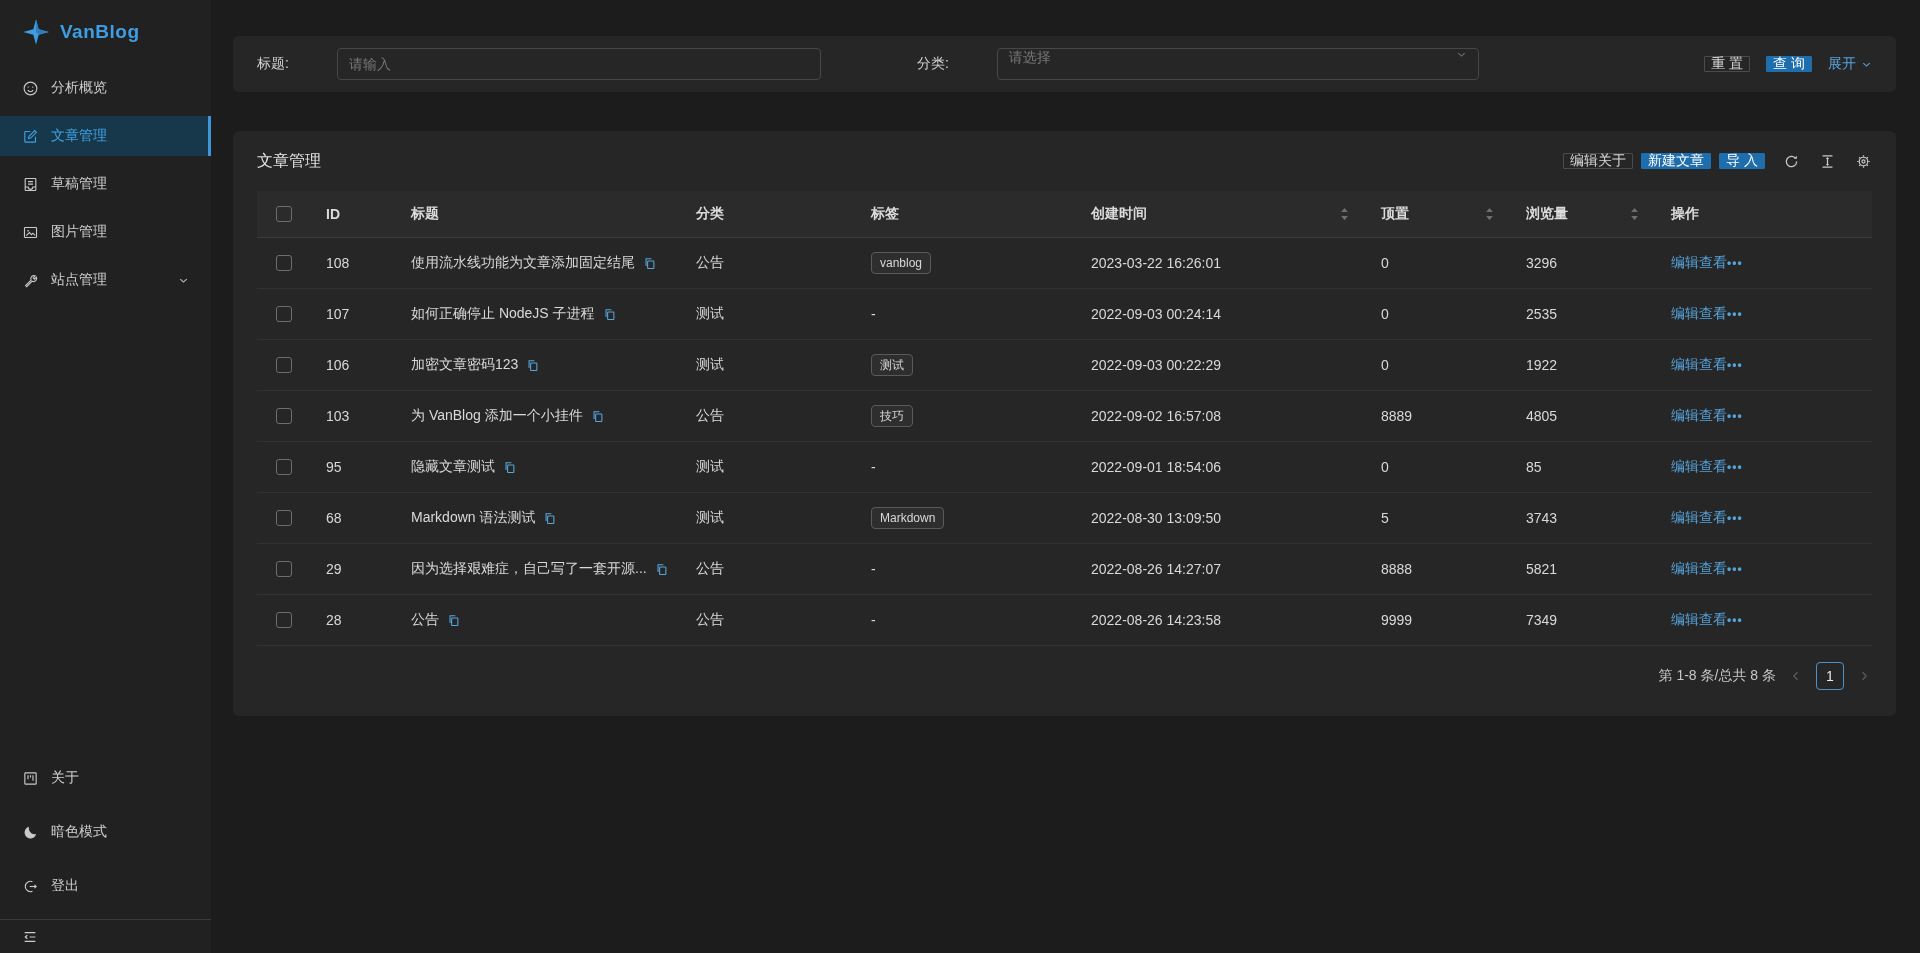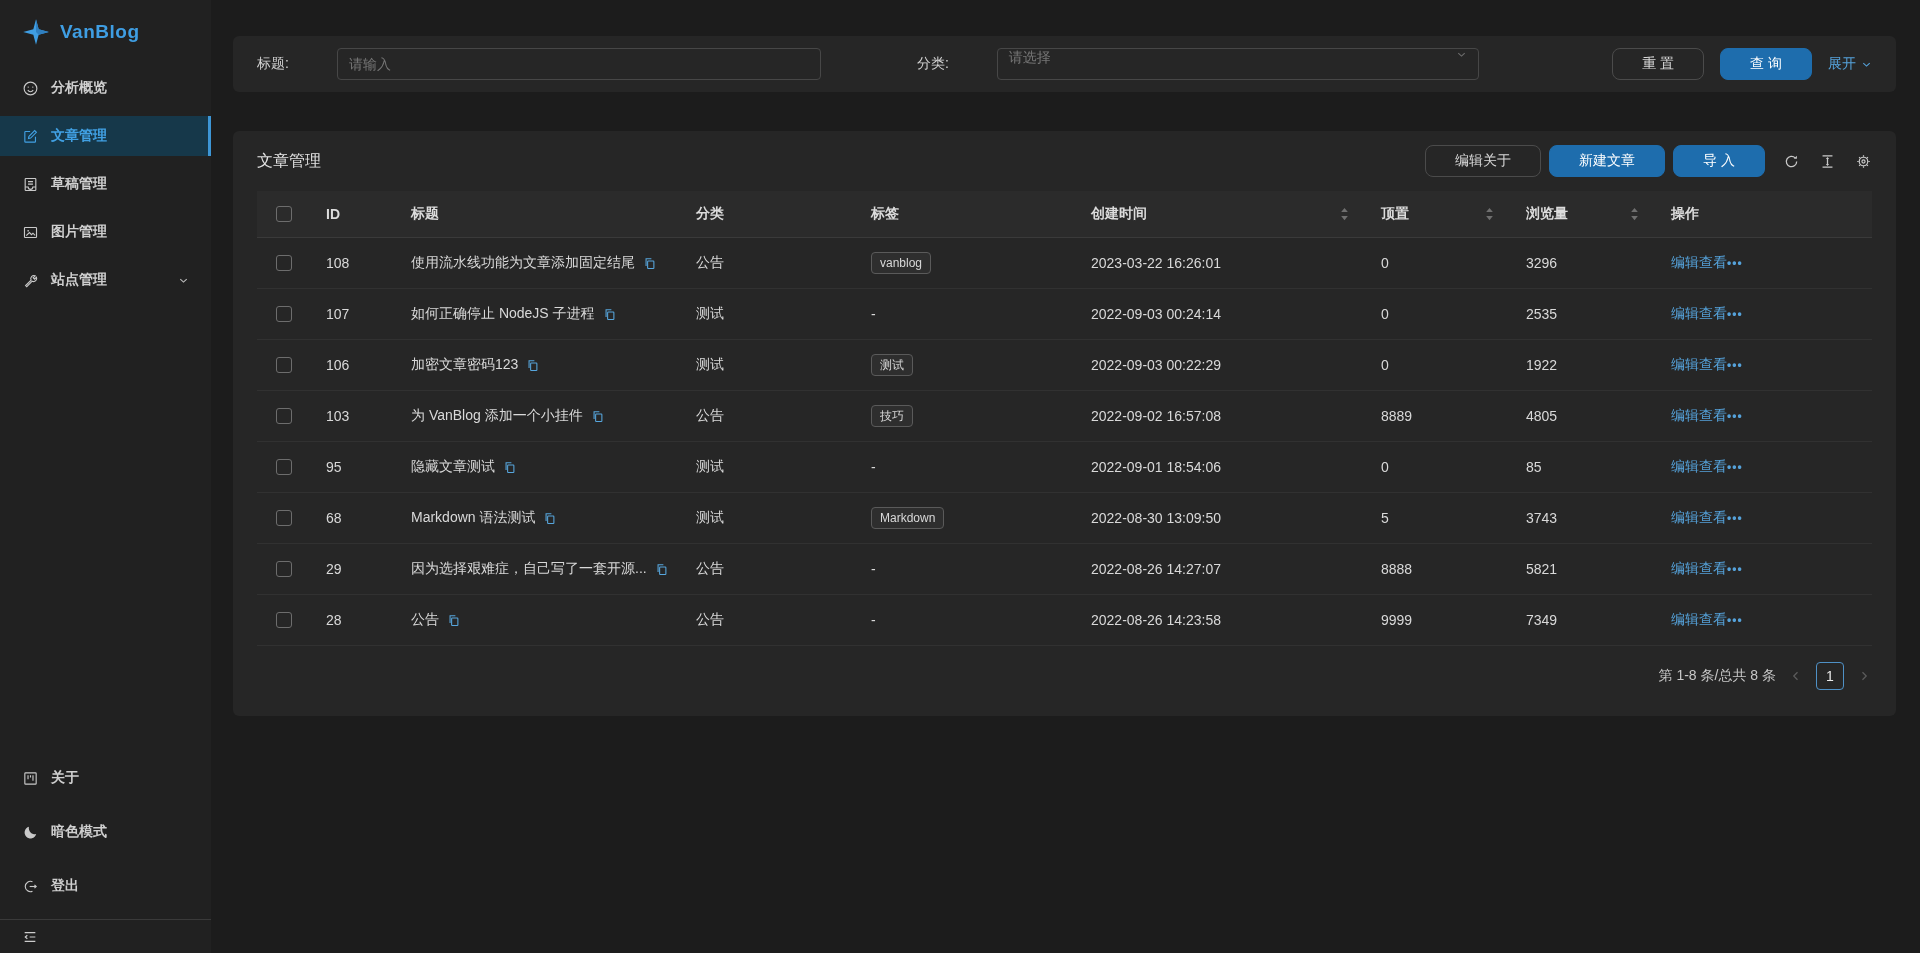--- a/index.html
+++ b/index.html
@@ -7,41 +7,41 @@
   .app{
     width:1920px;height:953px;display:flex;overflow:hidden;
     font-family:"Liberation Sans","DejaVu Sans",sans-serif;
     color:#d9d9d9;font-size:14px;background:#1c1c1c;
   }
   
   .sidebar{width:211px;min-width:211px;background:#212121;display:flex;flex-direction:column;}
   .logo-row{height:64px;display:flex;align-items:center;padding:0 22px;cursor:pointer;}
   .logo-text{margin-left:10px;font-size:19px;font-weight:bold;color:#3f9ee3;letter-spacing:.5px;}
   .menu{display:flex;flex-direction:column;}
-  .menu-item{position:relative;height:40px;display:flex;align-items:center;padding:0 22px;margin:4px 0;cursor:pointer;color:#cfcfcf;font-weight:bold;}
+  .menu-item{position:relative;height:40px;display:flex;align-items:center;padding:0 22px;margin:4px 0;cursor:pointer;color:#cfcfcf;}
   .menu.bottom .menu-item{margin:7px 0;}
   .menu-item .mi-label{margin-left:12px;font-size:14px;}
   .menu-item.active{background:#16384a;color:#41a0e3;}
   .menu-item.active::after{content:"";position:absolute;right:0;top:0;bottom:0;width:3px;background:#3d96d6;}
   .menu-item .icon{display:inline-flex;color:#c9c9c9;}
   .menu-item.active .icon{color:#41a0e3;}
   .mi-chevron{margin-left:auto;display:inline-flex;color:#bdbdbd;}
   .side-spacer{flex:1;}
   .collapse-bar{border-top:1px solid #3a3a3a;height:34px;display:flex;align-items:center;padding:0 22px;margin-top:6px;cursor:pointer;color:#cdcdcd;}
   
   .content{flex:1;display:flex;flex-direction:column;overflow:hidden;}
   .filter-card{margin:36px 24px 0 22px;height:56px;background:#262626;border-radius:6px;display:flex;align-items:center;padding:0 24px;gap:40px;}
   .f-label{color:#d4d4d4;margin-right:8px;white-space:nowrap;}
   .filter-input{width:484px;height:32px;background:transparent;border:1px solid #474747;border-radius:4px;color:#d9d9d9;padding:0 11px;font-size:14px;outline:none;}
   .filter-input::placeholder{color:#767676;}
   .f-gap{width:16px;}
   .filter-select{width:482px;height:32px;border:1px solid #474747;border-radius:4px;display:flex;padding:0 11px;cursor:pointer;}
   .select-placeholder{color:#767676;flex:1;}
   .filter-right{margin-left:auto;display:flex;align-items:center;gap:16px;}
-  .btn{height:32px;padding:0 29px;border-radius:8px;font-size:14px;display:inline-flex;align-items:center;justify-content:center;cursor:pointer;white-space:nowrap;user-select:none;}
+  .btn{height:16px;padding:0 6px;border-radius:1px;font-size:14px;display:inline-flex;align-items:center;justify-content:center;cursor:pointer;white-space:nowrap;user-select:none;}
   .btn-default{border:1px solid #4b4b4b;color:#d9d9d9;background:transparent;}
   .btn-primary{border:1px solid #1e6dad;background:#1e6dad;color:#ffffff;}
   .expand-link{color:#55a2da;display:inline-flex;align-items:center;gap:5px;cursor:pointer;}
   
   .table-card{margin:39px 24px 0 22px;background:#262626;border-radius:6px;padding-bottom:26px;}
   .card-header{height:60px;display:flex;align-items:center;padding:0 24px;}
   .card-title{font-size:16px;color:#e3e3e3;}
   .card-tools{margin-left:auto;display:flex;align-items:center;gap:8px;}
   .tool-icons{display:flex;align-items:center;gap:19px;margin-left:10px;color:#c9c9c9;}
   .tool-icon{display:inline-flex;cursor:pointer;}

